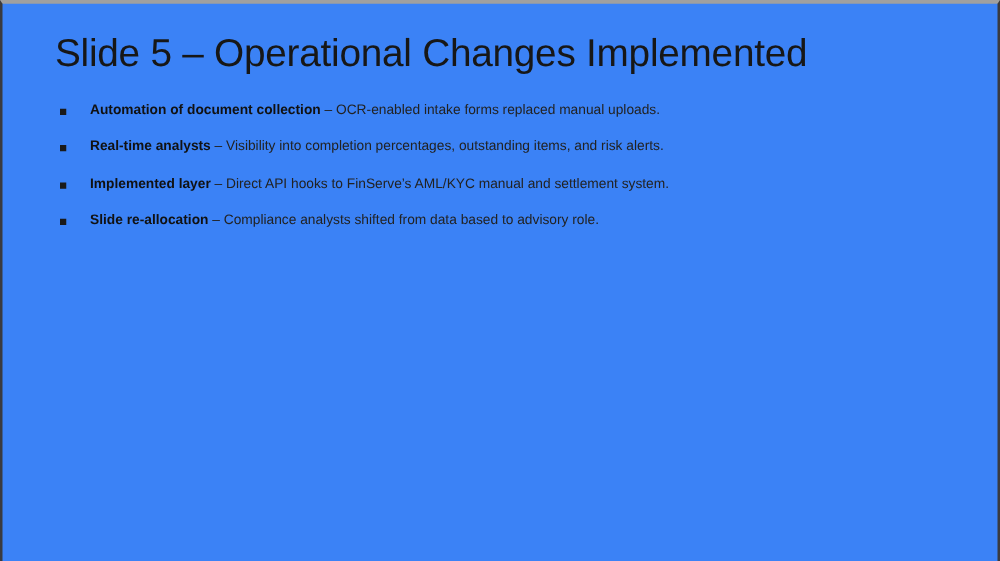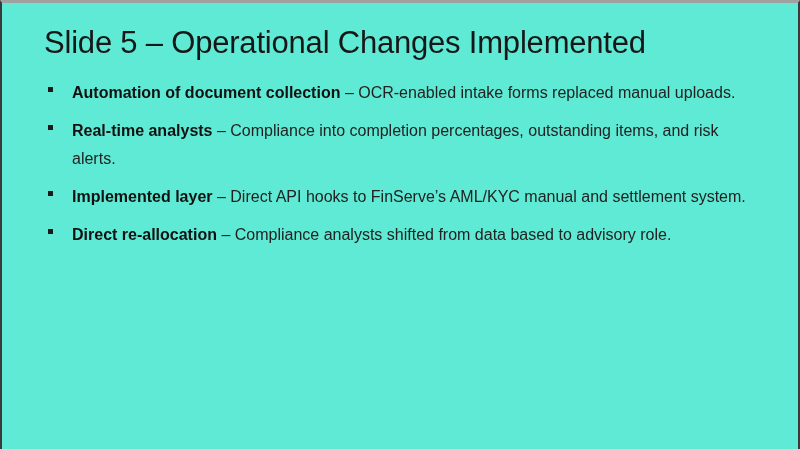--- a/index.html
+++ b/index.html
@@ -9,21 +9,21 @@
     background: #ffffff;
   }
   body {
     font-family: "Liberation Sans", sans-serif;
   }
 
   .slide-canvas {
     position: relative;
     width: 800px;
     height: 449px;
-    background: #5eead4;
+    background: #3b82f6;
     box-sizing: border-box;
     border-top: 3px solid #a0a0a0;
     border-left: 2px solid #3a3a3e;
     border-right: 2px solid #3a3a3e;
     border-bottom: 0;
     overflow: hidden;
   }
 
   .slide-body {
     position: absolute;
@@ -55,21 +55,21 @@
     width: 712px;
     margin: 0;
     padding: 0;
     list-style: none;
   }
 
   .bullet-item {
     position: relative;
     padding-left: 26px;
     margin: 0 0 10.5px 0;
-    font-size: 16px;
+    font-size: 11px;
     line-height: 1.72;
     color: #1a1a1a;
     font-family: "Liberation Sans", sans-serif;
   }
 
   .bullet-marker {
     position: absolute;
     left: 2px;
     top: 8px;
     width: 5px;
@@ -103,29 +103,29 @@
     <ul class="bullet-list">
 
       <li class="bullet-item">
         <span class="bullet-marker"></span>
         <span class="bullet-lead">Automation of document collection</span><span class="bullet-sep"> – </span><span class="bullet-rest">OCR-enabled intake forms replaced manual uploads.</span>
       </li>
 
 
       <li class="bullet-item">
         <span class="bullet-marker"></span>
-        <span class="bullet-lead">Real-time analysts</span><span class="bullet-sep"> – </span><span class="bullet-rest">Compliance into completion percentages, outstanding items, and risk alerts.</span>
+        <span class="bullet-lead">Real-time analysts</span><span class="bullet-sep"> – </span><span class="bullet-rest">Visibility into completion percentages, outstanding items, and risk alerts.</span>
       </li>
 
       <li class="bullet-item">
         <span class="bullet-marker"></span>
         <span class="bullet-lead">Implemented layer</span><span class="bullet-sep"> – </span><span class="bullet-rest">Direct API hooks to FinServe’s AML/KYC manual and settlement system.</span>
       </li>
 
       <li class="bullet-item">
         <span class="bullet-marker"></span>
-        <span class="bullet-lead">Direct re-allocation</span><span class="bullet-sep"> – </span><span class="bullet-rest">Compliance analysts shifted from data based to advisory role.</span>
+        <span class="bullet-lead">Slide re-allocation</span><span class="bullet-sep"> – </span><span class="bullet-rest">Compliance analysts shifted from data based to advisory role.</span>
       </li>
 
     </ul>
 
   </div>
 </div>
 
 </body></html>

